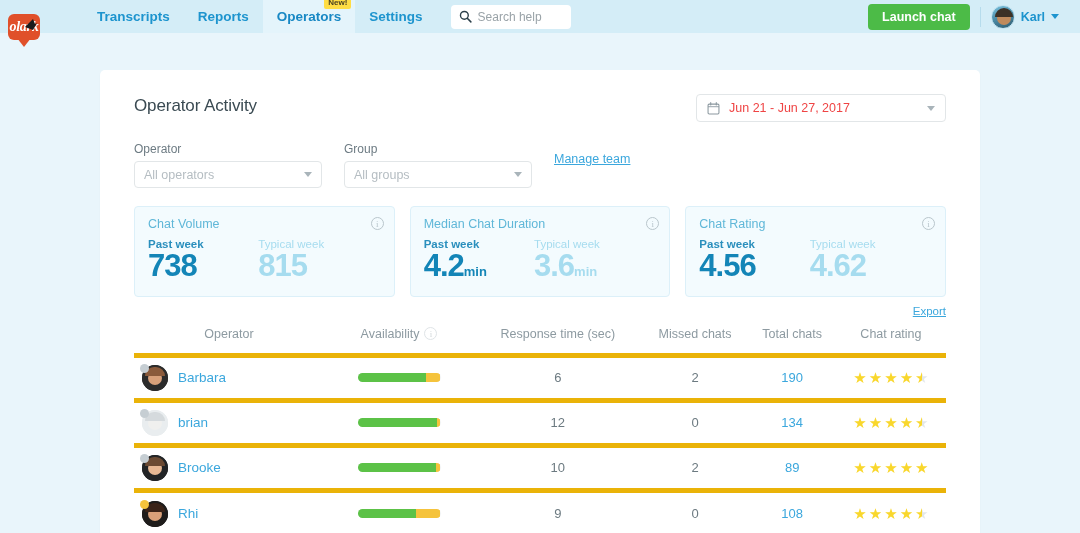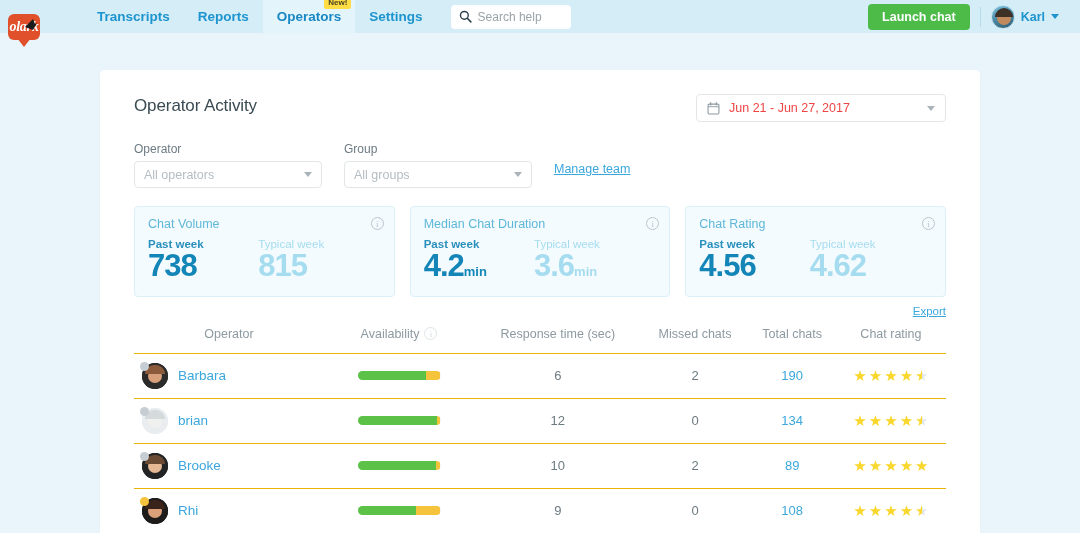--- a/index.html
+++ b/index.html
@@ -173,21 +173,21 @@
     border: 1px solid #e2e6e8;
     border-radius: 4px;
     display: flex; align-items: center;
     padding: 0 9px;
     cursor: pointer;
   }
   .select-text { font-size: 12.5px; color: #b5bdc2; flex: 1; }
   .manage-link {
     font-size: 12.5px; color: #3ba7dd;
     text-decoration: underline;
-    margin-bottom: 12px;
+    margin-bottom: 22px;
     cursor: pointer;
   }
   .sort-wrap { margin-left: auto; display: flex; align-items: center; gap: 10px; }
   .sort-label { font-size: 12.5px; color: #6d7b83; }
   .sort-select {
     width: 152px; height: 27px;
     border: 1px solid #e2e6e8;
     border-radius: 4px;
     display: flex; align-items: center;
     padding: 0 9px;
@@ -247,21 +247,21 @@
   th.avail-col { width: 150px; }
   .th-inner { display:flex; align-items:center; justify-content:center; gap:5px; }
   .hdr-info {
     width: 13px; height: 13px; border-radius: 50%;
     border: 1px solid #dfe4e7; color: #d3d9dc;
     font-size: 9px; font-family: "Liberation Serif", serif;
     display:flex; align-items:center; justify-content:center;
     cursor: pointer;
   }
   td {
-    border-top: 1px solid #eab308;
+    border-top: 5px solid #eab308;
     height: 45px;
     text-align: center;
     font-size: 13px; color: #6c7a81;
   }
   .op-cell { text-align: left; padding-left: 8px; }
   .op-inner { display: flex; align-items: center; gap: 10px; }
   .op-avatar {
     width: 26px; height: 26px; border-radius: 50%;
     position: relative; flex: none;
     background: #cfd6da; overflow: visible;

